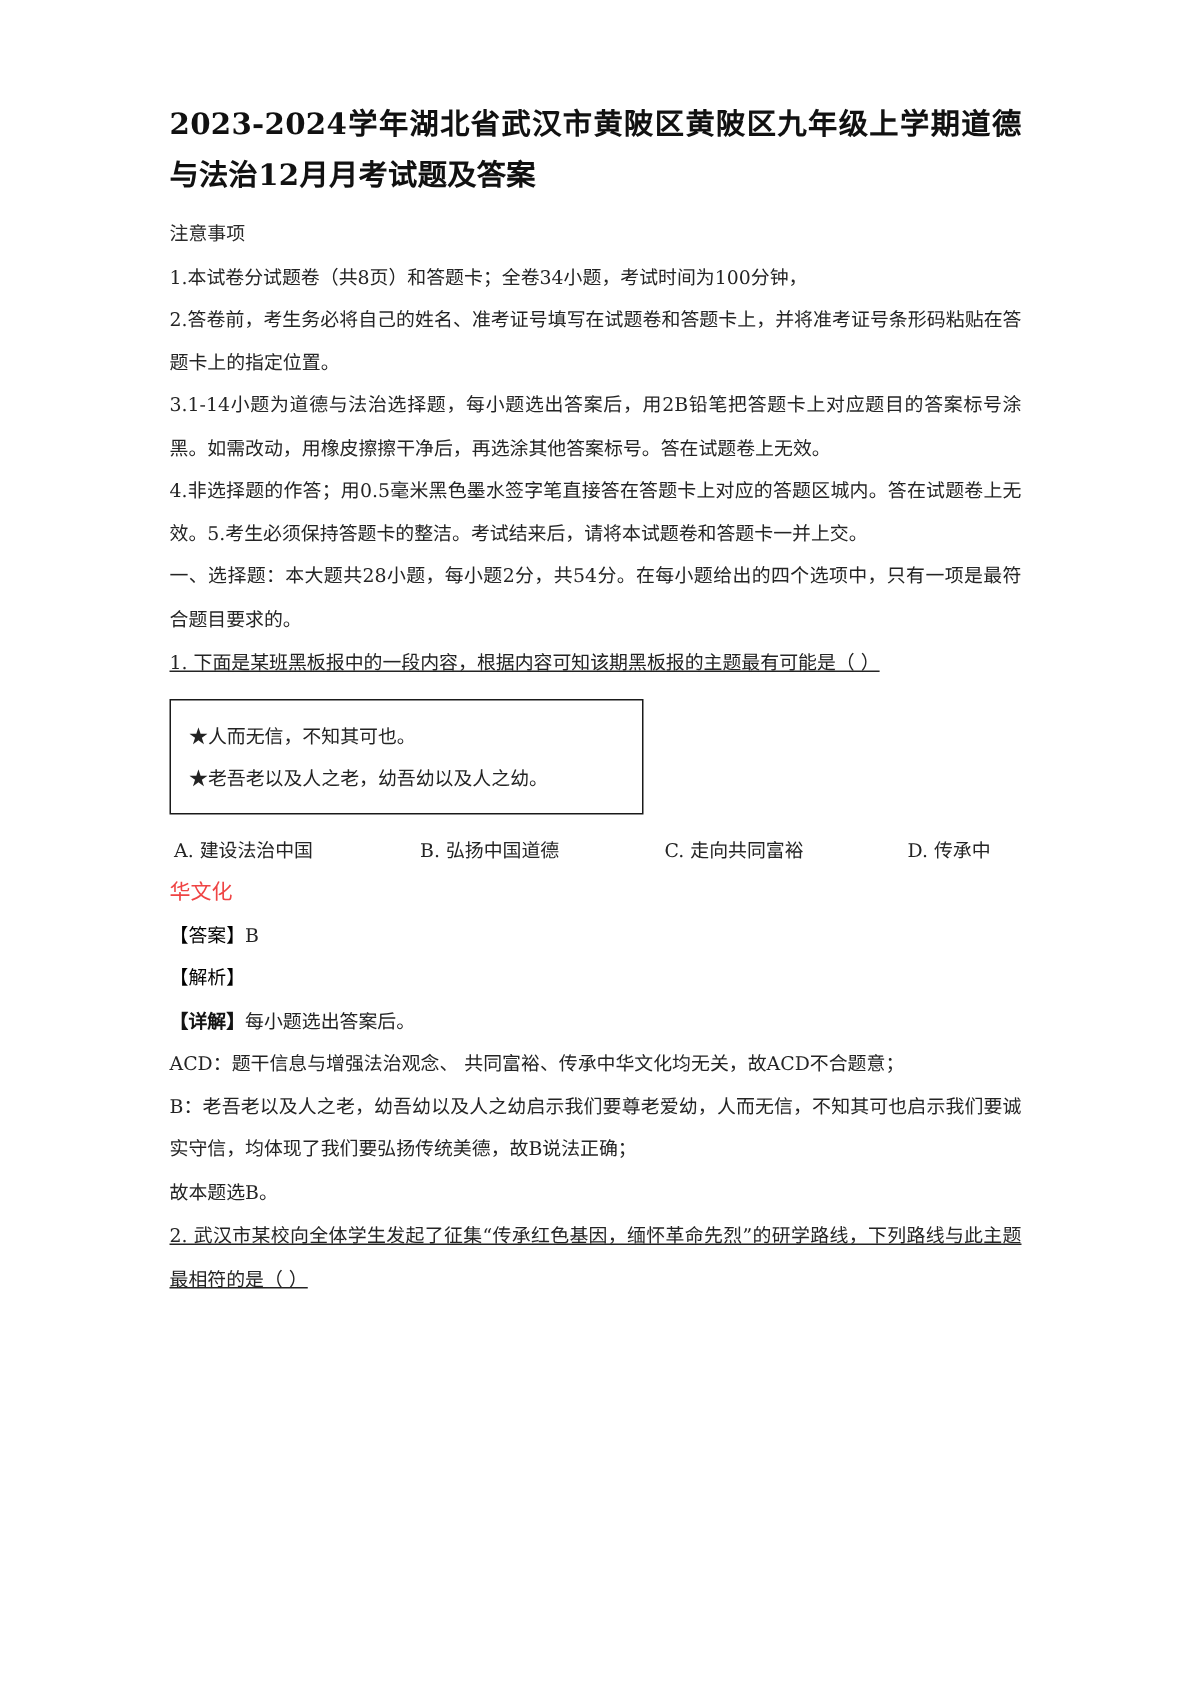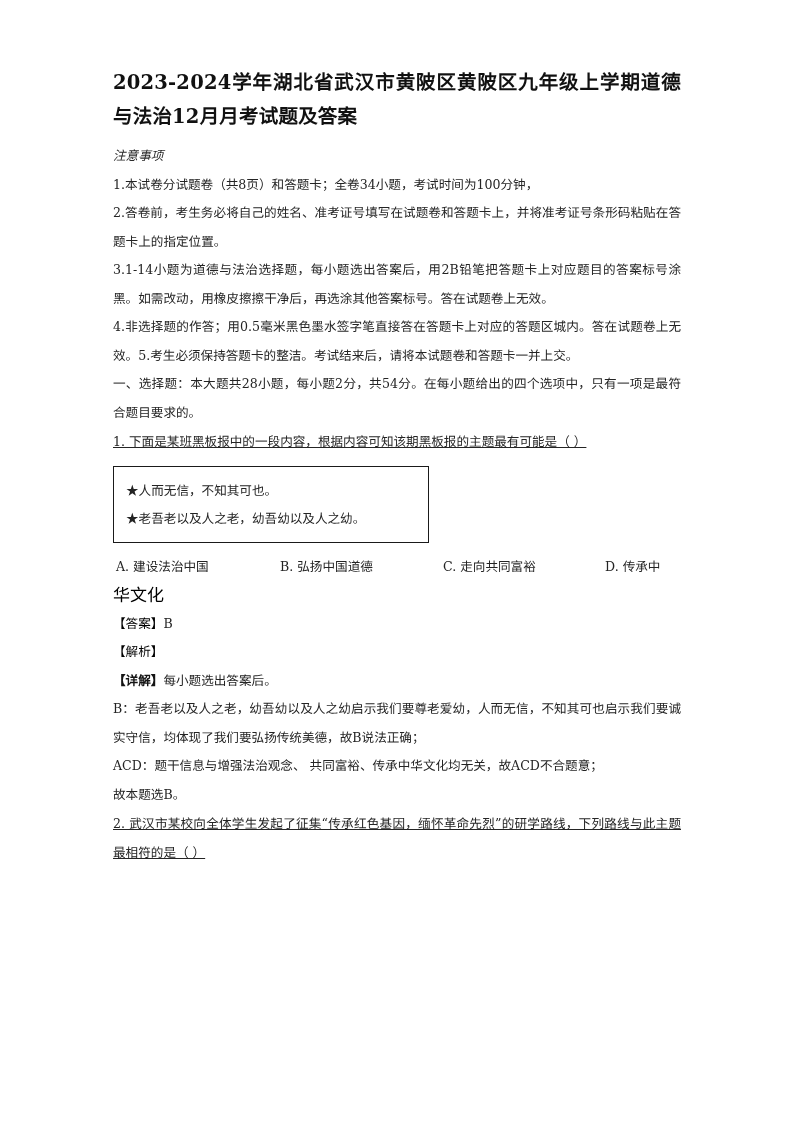--- a/index.html
+++ b/index.html
@@ -34,21 +34,20 @@
     letter-spacing: 0.2px;
     margin: 0 0 8px 0;
     text-align: justify;
   }
 
   .notice-head {
     font-size: 12.6px;
     line-height: 28.5px;
     color: #2a2a2a;
     margin: 0;
-    font-style: italic;
   }
 
   .para {
     font-size: 12.6px;
     line-height: 28.5px;
     color: #242424;
     margin: 0;
     text-align: justify;
     text-justify: inter-ideograph;
   }
@@ -85,23 +84,23 @@
     position: absolute;
     top: 0;
     white-space: nowrap;
   }
   .opt-a { left: 3px; }
   .opt-b { left: 167px; }
   .opt-c { left: 330px; }
   .opt-d { left: 492px; }
 
   .options-wrap-line {
-    font-size: 17px;
+    font-size: 14px;
     line-height: 28.5px;
-    color: #000000;
+    color: #ef4444;
     margin: 0;
   }
 
   .tag-line {
     font-size: 12.6px;
     line-height: 28.5px;
     margin: 0;
     color: #242424;
   }
   .tag {
@@ -156,21 +155,21 @@
   </p>
 
   <p class="tag-line">
     <span class="tag">【解析】</span>
   </p>
 
   <p class="tag-line">
     <span class="detail-head">【详解】</span><span>每小题选出答案后。</span>
   </p>
 
+  <p class="para">ACD：题干信息与增强法治观念、 共同富裕、传承中华文化均无关，故ACD不合题意；</p>
+
   <p class="para">B：老吾老以及人之老，幼吾幼以及人之幼启示我们要尊老爱幼，人而无信，不知其可也启示我们要诚实守信，均体现了我们要弘扬传统美德，故B说法正确；</p>
-
-  <p class="para">ACD：题干信息与增强法治观念、 共同富裕、传承中华文化均无关，故ACD不合题意；</p>
 
   <p class="para">故本题选B。</p>
 
   <p class="para para-q">2. 武汉市某校向全体学生发起了征集“传承红色基因，缅怀革命先烈”的研学路线，下列路线与此主题最相符的是（    ）</p>
 
 </div>
 
 </body></html>

